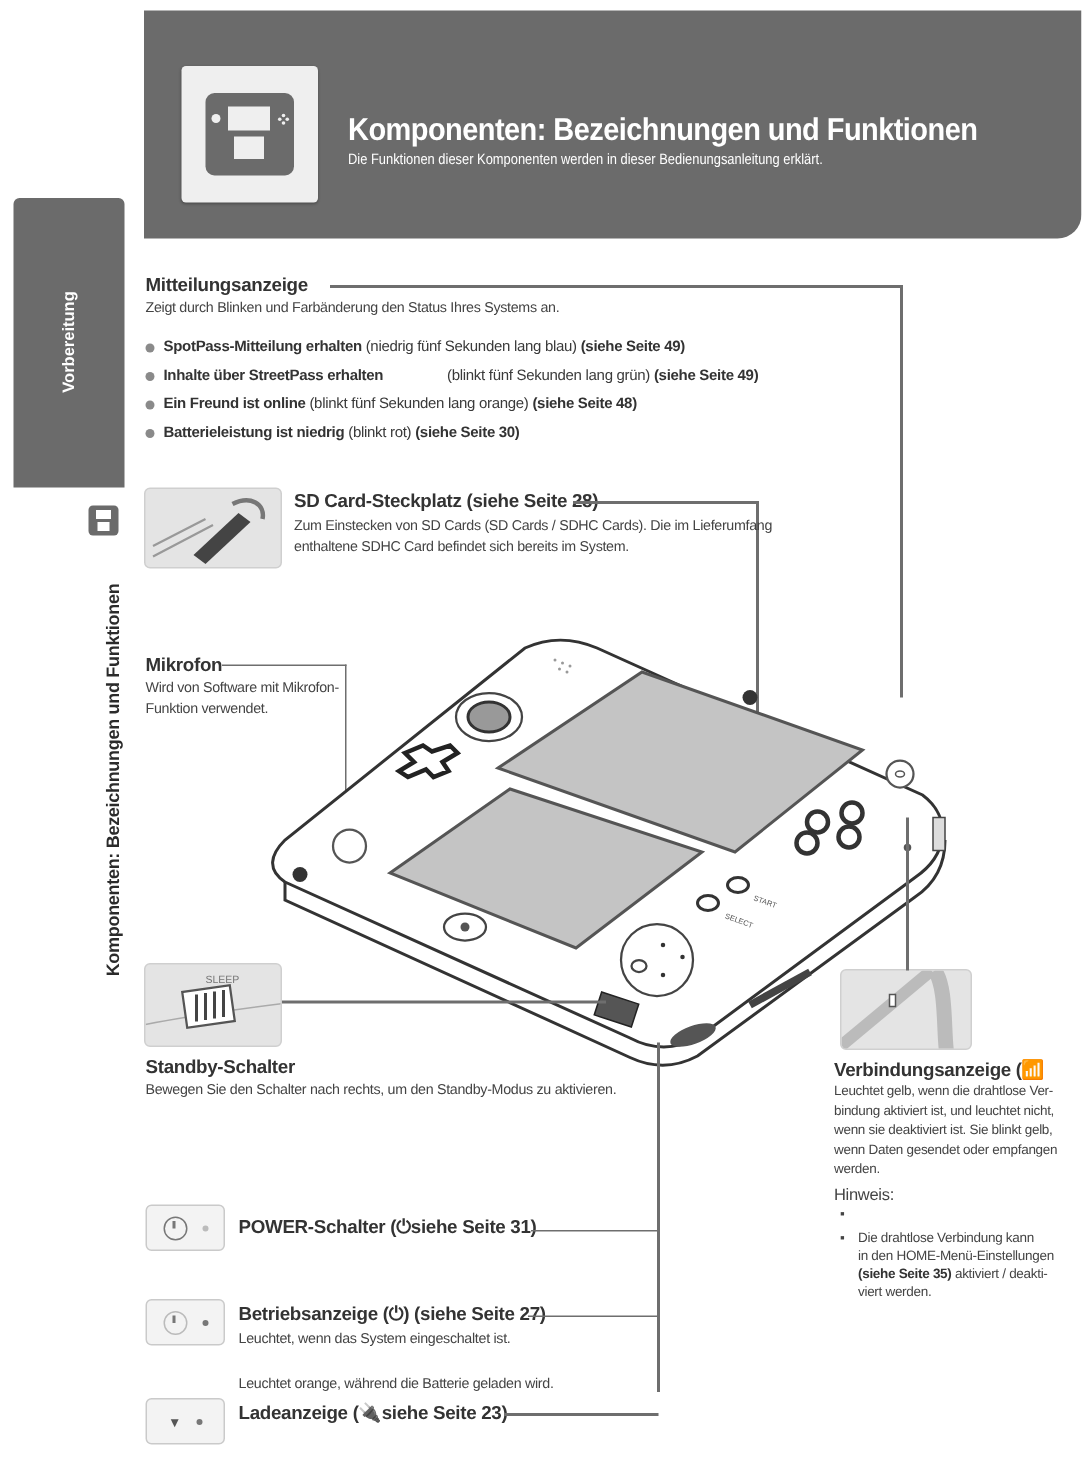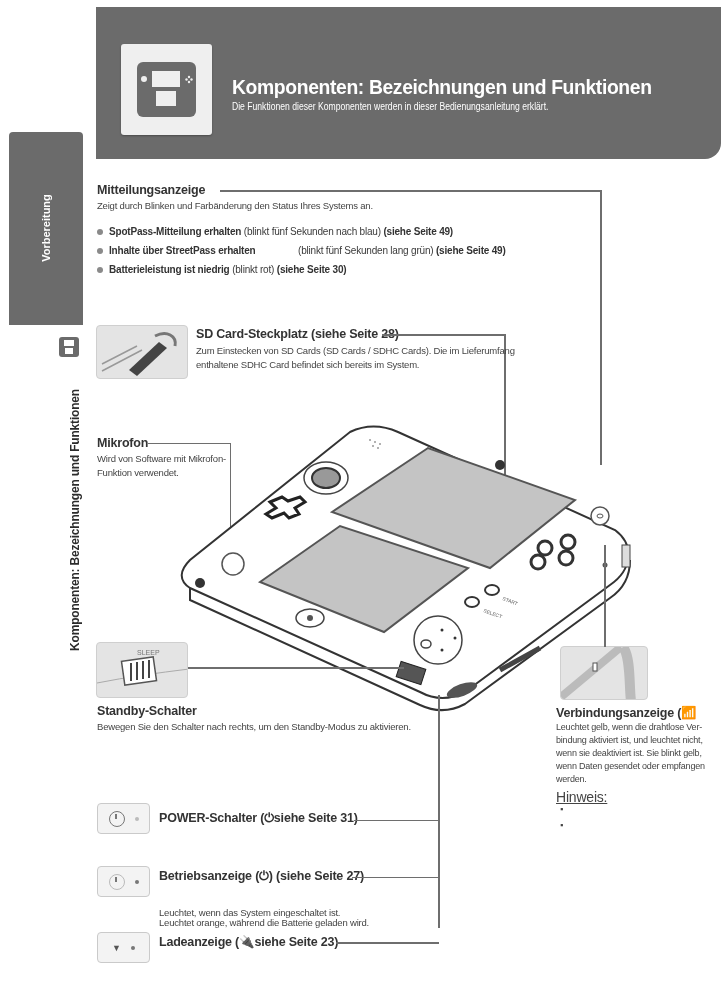--- a/index.html
+++ b/index.html
@@ -67,28 +67,34 @@
 
 <div class="abs h" style="left:97px;top:183px;">Mitteilungsanzeige</div>
 <div class="abs leader" style="left:220px;top:190px;width:381px;height:1.5px;"></div>
 <div class="abs leader" style="left:600px;top:190px;width:1.5px;height:275px;"></div>
 <div class="abs p" style="left:97px;top:199px;white-space:nowrap;">Zeigt durch Blinken und Farbänderung den Status Ihres Systems an.</div>
 
 <div class="abs bullets">
   <div class="bullet-row">
     <span class="dot"></span>
     <span class="b">SpotPass-Mitteilung erhalten</span>
-    <span style="white-space:pre;"> (blinkt fünf Sekunden nach blau) </span>
+    <span style="white-space:pre;"> (niedrig fünf Sekunden lang blau) </span>
     <span class="b">(siehe Seite 49)</span>
   </div>
   <div class="bullet-row">
     <span class="dot"></span>
     <span class="b">Inhalte über StreetPass erhalten</span>
     <span style="white-space:pre;margin-left:40px;"> (blinkt fünf Sekunden lang grün) </span>
     <span class="b">(siehe Seite 49)</span>
+  </div>
+  <div class="bullet-row">
+    <span class="dot"></span>
+    <span class="b">Ein Freund ist online</span>
+    <span style="white-space:pre;"> (blinkt fünf Sekunden lang orange) </span>
+    <span class="b">(siehe Seite 48)</span>
   </div>
   <div class="bullet-row">
     <span class="dot"></span>
     <span class="b">Batterieleistung ist niedrig</span>
     <span style="white-space:pre;"> (blinkt rot) </span>
     <span class="b">(siehe Seite 30)</span>
   </div>
 </div>
 
 <div class="abs thumb" style="left:96px;top:325px;width:92px;height:54px;">
@@ -202,48 +208,54 @@
 <div class="abs h" style="left:556px;top:705px;">
   <span>Verbindungsanzeige (</span><span style="font-weight:normal;">📶</span>
 </div>
 <div class="abs p" style="left:556px;top:721px;width:165px;line-height:13px;font-size:9px;">
   <div>Leuchtet gelb, wenn die drahtlose Ver-</div>
   <div>bindung aktiviert ist, und leuchtet nicht,</div>
   <div>wenn sie deaktiviert ist. Sie blinkt gelb,</div>
   <div>wenn Daten gesendet oder empfangen</div>
   <div>werden.</div>
 </div>
-<div class="abs p" style="left:556px;top:790px;font-size:14px;text-decoration:underline;">Hinweis:</div>
+<div class="abs p" style="left:556px;top:790px;font-size:11px;">Hinweis:</div>
 <div class="abs p" style="left:560px;top:803px;width:160px;line-height:12px;font-size:9px;">
   <div style="display:flex;">
     <span style="width:12px;flex:none;">▪</span>
   </div>
   <div style="display:flex;margin-top:4px;">
     <span style="width:12px;flex:none;">▪</span>
+    <div>
+      <div>Die drahtlose Verbindung kann</div>
+      <div>in den HOME-Menü-Einstellungen</div>
+      <div><span class="b">(siehe Seite 35)</span><span> aktiviert / deakti-</span></div>
+      <div>viert werden.</div>
+    </div>
   </div>
 </div>
 
 <div class="abs led-box" style="left:97px;top:803px;">
   <span class="pwr"></span>
     <span class="smalldot" style="background:#bbb;"></span>
 </div>
 <div class="abs h" style="left:159px;top:811px;">
   <span>POWER-Schalter (</span><span>⏻</span><span>siehe Seite 31)</span>
 </div>
 <div class="abs leader" style="left:354px;top:820px;width:85px;height:1px;"></div>
 
 <div class="abs led-box" style="left:97px;top:866px;">
   <span class="pwr" style="border-color:#bbb;"></span>
     <span class="smalldot"></span>
 </div>
 <div class="abs h" style="left:159px;top:869px;">
   <span>Betriebsanzeige (</span><span>⏻</span><span>) (siehe Seite 27)</span>
 </div>
 <div class="abs leader" style="left:352px;top:877px;width:87px;height:1px;"></div>
-<div class="abs p" style="left:159px;top:886px;white-space:nowrap;margin-top:20px;">Leuchtet, wenn das System eingeschaltet ist.</div>
+<div class="abs p" style="left:159px;top:886px;white-space:nowrap;">Leuchtet, wenn das System eingeschaltet ist.</div>
 
 <div class="abs led-box" style="left:97px;top:932px;">
   <span style="font-size:9px;color:#555;">▼</span>
     <span class="smalldot"></span>
 </div>
 <div class="abs h" style="left:159px;top:934px;">
   <span>Ladeanzeige (</span><span>🔌</span><span>siehe Seite 23)</span>
 </div>
 <div class="abs leader" style="left:336px;top:942px;width:103px;height:1.5px;"></div>
 <div class="abs p" style="left:159px;top:916px;white-space:nowrap;">Leuchtet orange, während die Batterie geladen wird.</div>

